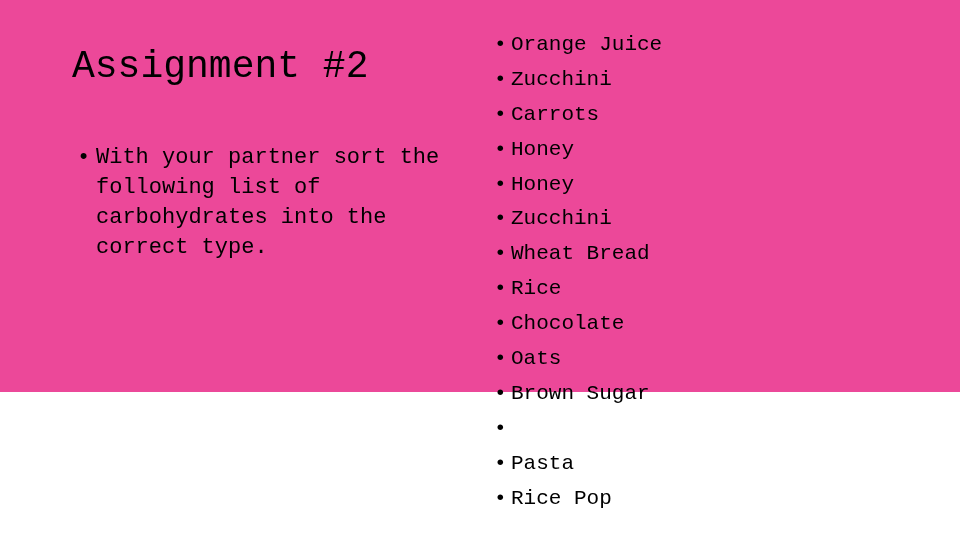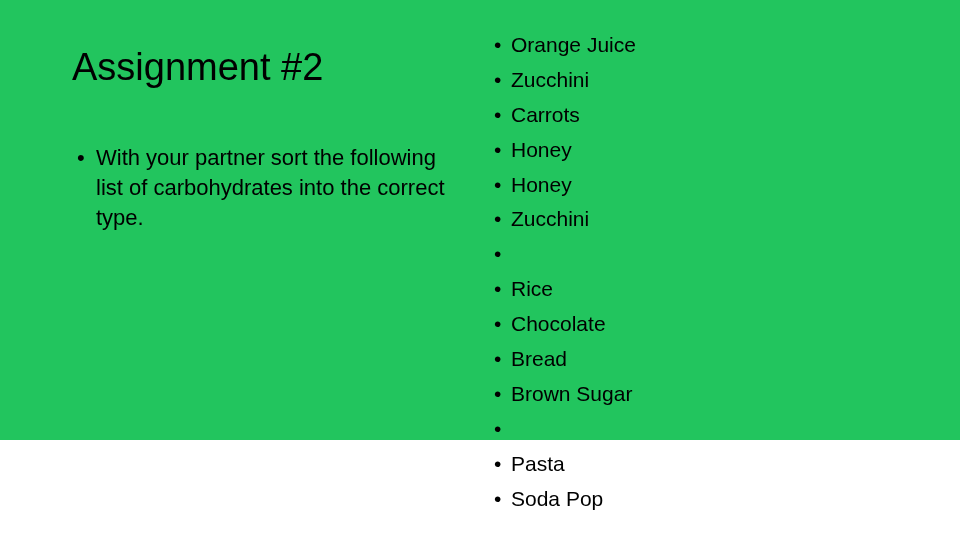--- a/index.html
+++ b/index.html
@@ -12,22 +12,23 @@
     height: 540px;
     background: #ffffff;
     font-family: "Liberation Sans", sans-serif;
     color: #000000;
     overflow: hidden;
   }
 
   .slide {
     position: relative;
     width: 960px;
-    height: 440px;
-    background: #22c55e;
+    height: 392px;
+    background: #ec4899;
+    font-family: Liberation Mono, monospace;
   }
 
   
   .left-column {
     position: absolute;
     left: 60px;
     top: 44px;
     width: 400px;
   }
 
@@ -146,53 +147,54 @@
         <span>Honey</span>
       </li>
 
       <li class="item-row">
         <span class="bullet-glyph">•</span>
         <span>Zucchini</span>
       </li>
 
       <li class="item-row">
         <span class="bullet-glyph">•</span>
+        <span>Wheat Bread</span>
       </li>
 
       <li class="item-row">
         <span class="bullet-glyph">•</span>
         <span>Rice</span>
       </li>
 
       <li class="item-row">
         <span class="bullet-glyph">•</span>
         <span>Chocolate</span>
       </li>
 
       <li class="item-row">
         <span class="bullet-glyph">•</span>
-        <span>Bread</span>
+        <span>Oats</span>
       </li>
 
       <li class="item-row">
         <span class="bullet-glyph">•</span>
         <span>Brown Sugar</span>
       </li>
 
       <li class="item-row">
         <span class="bullet-glyph">•</span>
       </li>
 
       <li class="item-row">
         <span class="bullet-glyph">•</span>
         <span>Pasta</span>
       </li>
 
       <li class="item-row">
         <span class="bullet-glyph">•</span>
-        <span>Soda Pop</span>
+        <span>Rice Pop</span>
       </li>
 
     </ul>
 
   </div>
 
 </div>
 
 </body></html>

